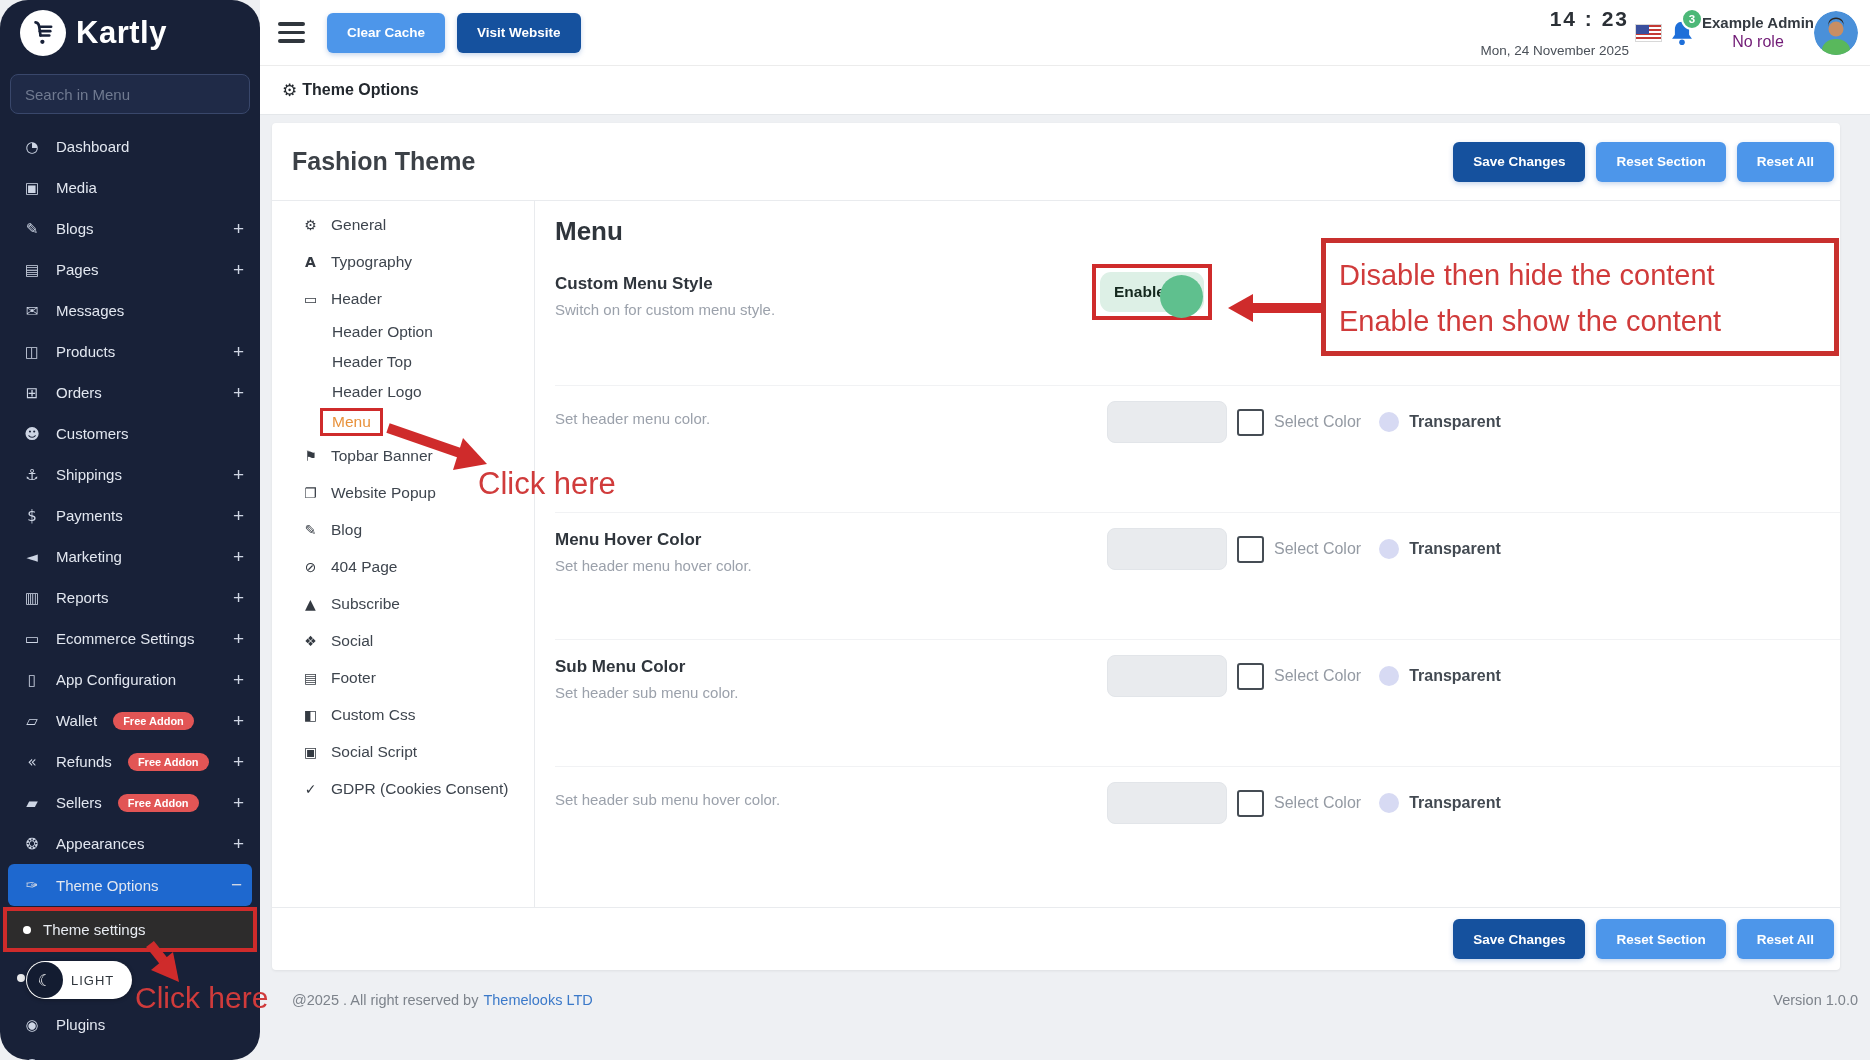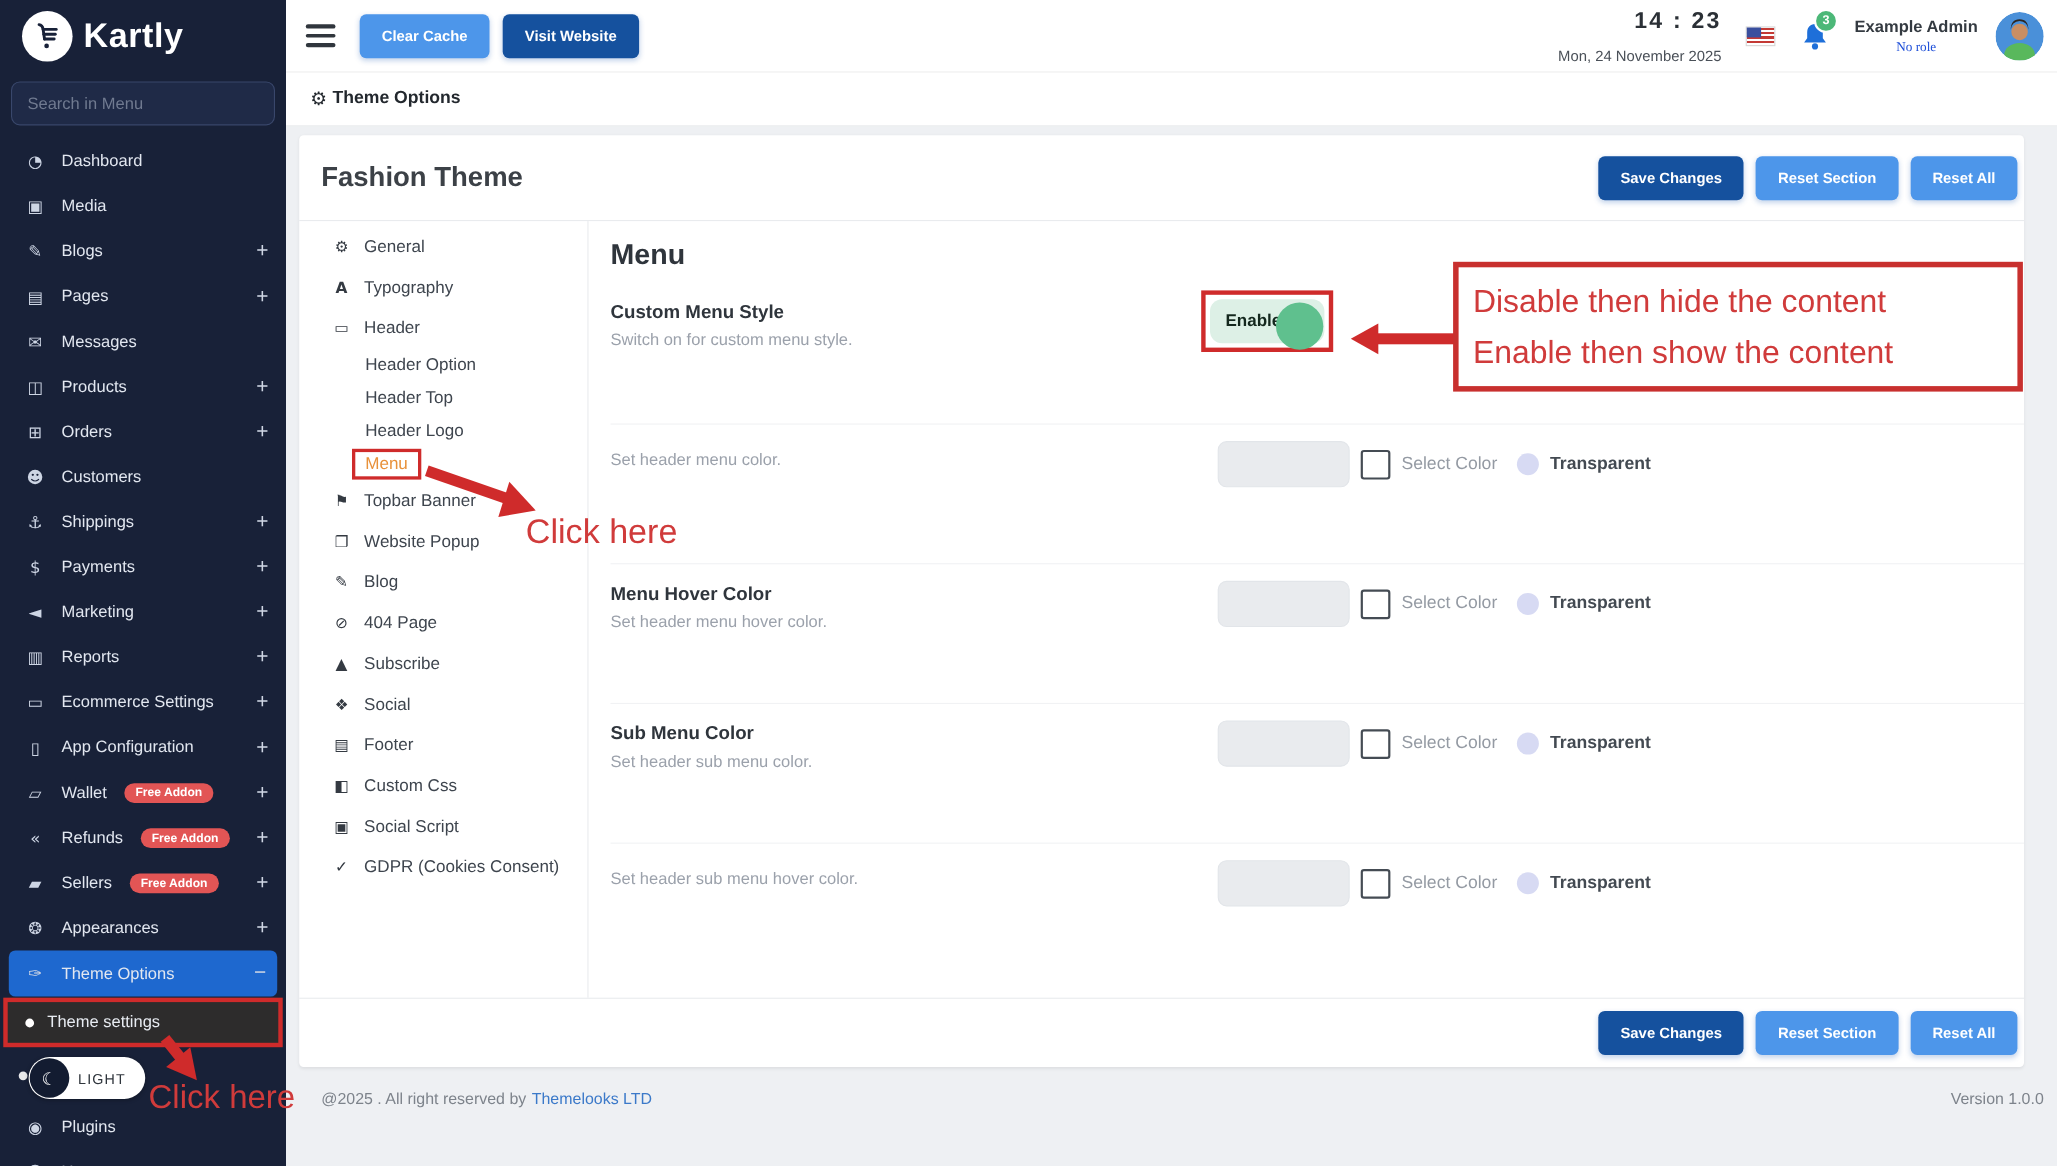--- a/index.html
+++ b/index.html
@@ -2,21 +2,21 @@
 <html><head>
 <meta charset="utf-8">
 <style>
   * { box-sizing: border-box; margin: 0; padding: 0; }
   html,body { width:1870px; height:1060px; }
   body {
     font-family: "Liberation Sans", sans-serif;
     background:#eef0f3; position:relative; overflow:hidden; color:#343a41;
   }
   
-  .sidebar { position:absolute; left:0; top:0; bottom:0; width:260px; background:#182138; z-index:5; }
+  .sidebar { position:absolute; left:0; top:0; bottom:0; width:260px; background:#182138; z-index:5;border-radius:28px; }
   .logo-row { height:66px; display:flex; align-items:center; padding-left:20px; gap:10px; }
   .logo-circle { width:46px; height:46px; border-radius:50%; background:#fff; display:flex; align-items:center; justify-content:center; }
   .logo-circle svg { width:30px; height:30px; }
   .brand-name { color:#fff; font-size:31px; font-weight:bold; letter-spacing:.5px; }
   .side-search { margin:8px 10px 6px 10px; width:240px; height:40px; background:#1f2a47; border:1px solid #39476b; border-radius:8px; color:#aeb6c6; font-size:15px; padding:0 14px; outline:none; font-family:"Liberation Sans",sans-serif; }
   .side-search::placeholder { color:#707a90; }
   .side-nav { margin-top:6px; }
   .side-item { position:relative; height:41px; display:flex; align-items:center; padding-left:22px; gap:14px; color:#e2e7f0; font-size:15px; cursor:pointer; }
   .si-icon { width:20px; text-align:center; font-size:15px; color:#cdd5e4; font-family:"DejaVu Sans",sans-serif; flex:none; }
   .si-plus { position:absolute; right:16px; font-size:19px; color:#cfd6e4; font-weight:400; }
@@ -31,32 +31,32 @@
   .light-moon { width:36px; height:36px; border-radius:50%; background:#131c31; color:#fff; display:flex; align-items:center; justify-content:center; font-size:16px; margin:1px 8px 1px 1px; font-family:"DejaVu Sans",sans-serif; }
   .light-label { font-size:13px; color:#2f353c; letter-spacing:1px; }
   
   .main { position:absolute; left:260px; right:0; top:0; bottom:0; }
   .topbar { height:66px; background:#fff; border-bottom:1px solid #ececec; display:flex; align-items:center; padding:0 12px 0 18px; gap:12px; }
   .burger { width:27px; display:flex; flex-direction:column; gap:5px; cursor:pointer; margin-right:10px; }
   .burger span { display:block; height:3.4px; background:#30363d; border-radius:2px; }
   .btn { border:none; border-radius:6px; color:#fff; font-weight:bold; font-size:13.5px; height:40px; padding:0 20px; display:inline-flex; align-items:center; cursor:pointer; font-family:"Liberation Sans",sans-serif; box-shadow:0 2px 5px rgba(30,90,180,.25); }
   .btn-light { background:#4d96ea; }
   .btn-dark { background:#15519e; }
-  .top-right { margin-left:auto; display:flex; align-items:center; gap:16px; }
+  .top-right { margin-left:auto; display:flex; align-items:center; }
   .time-block { text-align:right; margin-right:6px; }
   .time { font-size:21px; font-weight:bold; color:#2b3036; letter-spacing:2px; }
   .date { font-size:13.5px; color:#4a5058; margin-top:12px; }
   .flag { width:27px; height:18px; border:1px solid #d8d8d8; position:relative; background:repeating-linear-gradient(180deg,#c43a35 0 2px,#fff 2px 4px); cursor:pointer; flex:none; }
   .flag::before { content:""; position:absolute; left:0; top:0; width:13px; height:9px; background:#3a4f9e; }
   .bell-wrap { position:relative; margin:0 6px; cursor:pointer; }
   .bell-wrap svg { width:28px; height:27px; display:block; }
   .notif-badge { position:absolute; top:-11px; right:-7px; width:22px; height:22px; border-radius:50%; background:#4cb878; border:2px solid #fff; color:#fff; font-size:11.5px; font-weight:bold; display:flex; align-items:center; justify-content:center; }
   .admin-block { text-align:center; }
   .admin-name { font-size:15px; font-weight:bold; color:#343a41; }
-  .admin-role { font-size:12px; color:#1d4ed8; margin-top:2px;font-family:Liberation Serif, serif; }
+  .admin-role { font-size:16px; color:#701a75; margin-top:2px; }
   .avatar { width:44px; height:44px; border-radius:50%; overflow:hidden; flex:none; cursor:pointer; }
   .crumbbar { height:49px; background:#fff; border-bottom:1px solid #e4e7ea; display:flex; align-items:center; padding-left:22px; gap:5px; }
   .crumb-gear { font-size:17px; color:#23282e; font-family:"DejaVu Sans",sans-serif; }
   .crumb-label { font-size:16px; font-weight:bold; color:#23282e; }
   
   .page { position:absolute; top:115px; bottom:0; left:0; right:0; padding:8px 0 0 12px; }
   .card { background:#fff; border-radius:4px; box-shadow:0 1px 3px rgba(0,0,0,.07); margin-right:30px; height:847px; display:flex; flex-direction:column; }
   .card-header { height:78px; border-bottom:1px solid #e9ebee; flex:none; display:flex; align-items:center; padding:0 6px 0 20px; }
   .page-title { font-size:25px; font-weight:bold; color:#3c4147; }
   .header-actions { margin-left:auto; display:flex; gap:11px; }

